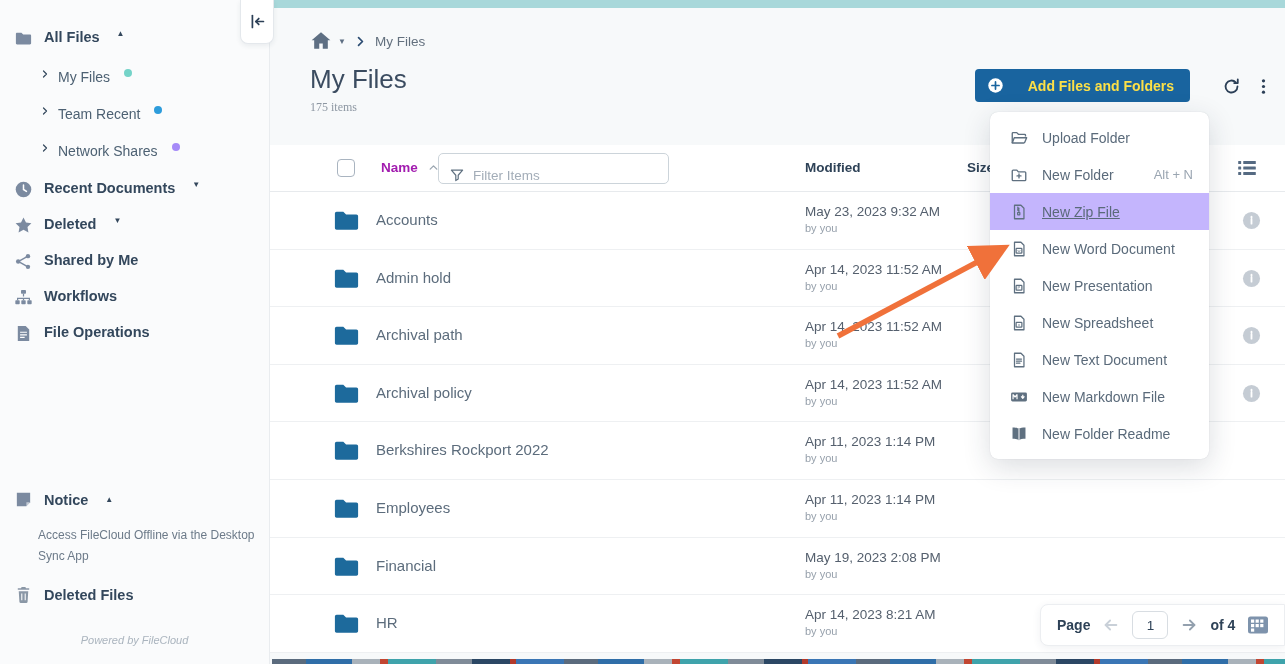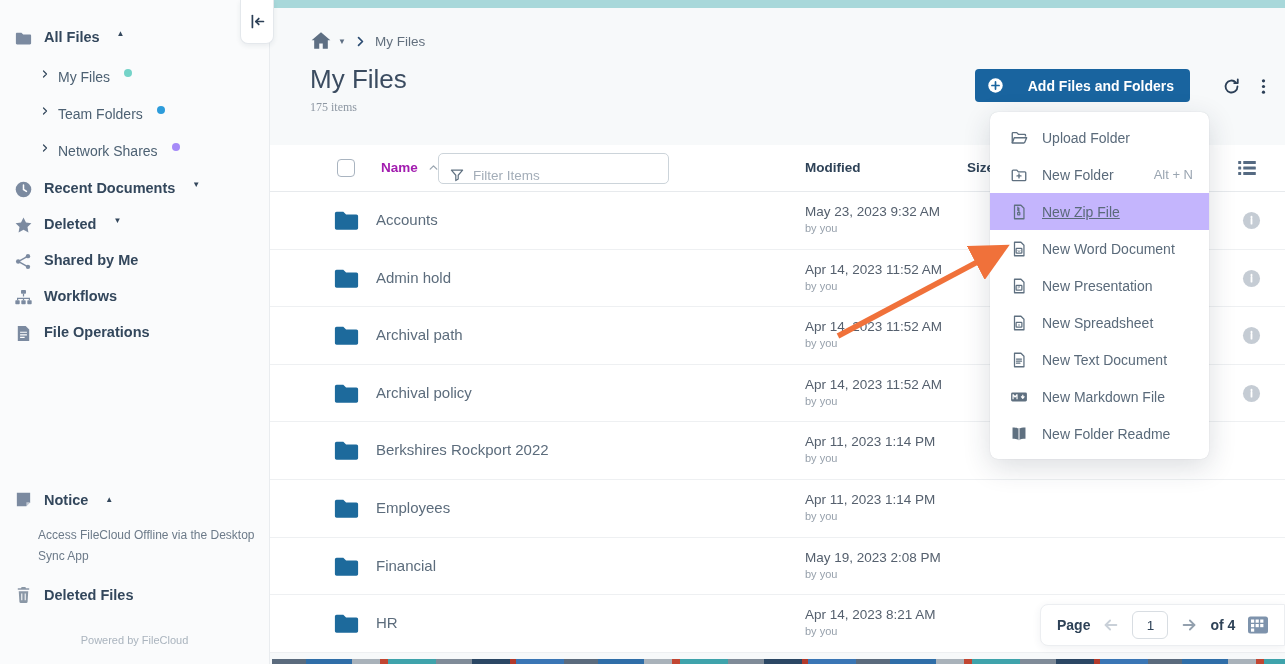--- a/index.html
+++ b/index.html
@@ -22,21 +22,21 @@
   .chev { color:#33475c; display:inline-flex; width:10px; }
   .chev svg { width:10px; height:10px; }
   .caret { font-size:8px; color:#33475c; margin-left:6px; }
   .dot { width:8px; height:8px; border-radius:50%; margin-left:6px; flex:0 0 auto; }
   .sidebar-bottom { position:absolute; left:0; right:0; bottom:0; padding-bottom:10px; }
   .notice-head { display:flex; align-items:center; gap:11px; margin:0 0 16px 14px; font-weight:700; font-size:14.5px; color:#33475c; }
   .notice-head .icn { width:19px; height:19px; color:#7b8aa0; display:inline-flex; }
   .notice-text { padding:0 12px 0 38px; font-size:12px; color:#6c7a89; line-height:1.75; margin-bottom:18px; }
   .deleted-row { display:flex; align-items:center; gap:11px; margin:0 0 30px 14px; font-weight:700; font-size:14.5px; color:#33475c; cursor:pointer; }
   .deleted-row .icn { width:19px; height:19px; color:#8a97a6; display:inline-flex; }
-  .powered { text-align:center; font-size:11px; color:#aab4be; padding-bottom:8px; }
+  .powered { text-align:center; font-size:11px; color:#aab4be; padding-bottom:8px;font-style:italic; }
 
   
   .collapse-tab { position:absolute; left:240px; top:0; width:34px; height:44px; background:#fff;
     border:1px solid #e4e8ec; border-top:none; border-radius:0 0 8px 8px; z-index:30;
     display:flex; align-items:center; justify-content:center; cursor:pointer;
     box-shadow:0 2px 5px rgba(40,60,80,.08); }
   .collapse-tab svg { width:17px; height:17px; color:#2b3f56; }
 
   
   .main { position:absolute; left:270px; top:0; right:0; bottom:0; background:#f7f9fa; }
@@ -47,21 +47,21 @@
   .breadcrumb .home svg { width:22px; height:22px; }
   .bc-caret { font-size:8px; color:#5e6f83; cursor:pointer; }
   .bc-chev { display:inline-flex; width:13px; color:#2b4c72; margin:0 2px; }
   .bc-chev svg { width:13px; height:13px; }
   .bc-current { font-size:13.5px; color:#63707e; }
 
   .page-title { position:absolute; left:40px; top:64px; font-size:26px; font-weight:500; color:#3b4c60; }
   .item-count { position:absolute; left:40px; top:100px; font-size:12px; color:#8d97a2;font-family:Liberation Serif, serif; }
 
   .add-btn { position:absolute; right:95px; top:69px; height:33px; padding:0 16px 0 12px;
-    background:#19649f; color:#ffffff; border:none; border-radius:4px; font-size:14px; font-weight:600;
+    background:#19649f; color:#fde047; border:none; border-radius:4px; font-size:14px; font-weight:600;
     display:flex; align-items:center; gap:24px; cursor:pointer; font-family:inherit; }
   .add-btn .icn { width:17px; height:17px; display:inline-flex; }
   .hbtn { position:absolute; top:74px; width:24px; height:24px; color:#2b3f56; display:flex;
     align-items:center; justify-content:center; cursor:pointer; background:none; border:none; }
   .hbtn svg { width:19px; height:19px; }
   .hbtn.refresh { right:42px; }
   .hbtn.more { right:10px; }
 
   
   .table-head { position:absolute; left:0; right:0; top:145px; height:47px; background:#fff;
@@ -157,21 +157,21 @@
 
         </li>
 
         <li class="side-item sub">
           <span class="chev">
             <svg viewBox="0 0 20 20" fill="none" stroke="currentColor" stroke-width="2.4" stroke-linecap="round" stroke-linejoin="round">
               <path d="M7 4l6 6-6 6"></path>
             </svg>
           </span>
 
-          <span>Team Folders</span>
+          <span>Team Recent</span>
           <span class="dot" style="background: rgb(45, 156, 219);"></span>
 
         </li>
 
         <li class="side-item sub">
           <span class="chev">
             <svg viewBox="0 0 20 20" fill="none" stroke="currentColor" stroke-width="2.4" stroke-linecap="round" stroke-linejoin="round">
               <path d="M7 4l6 6-6 6"></path>
             </svg>
           </span>

